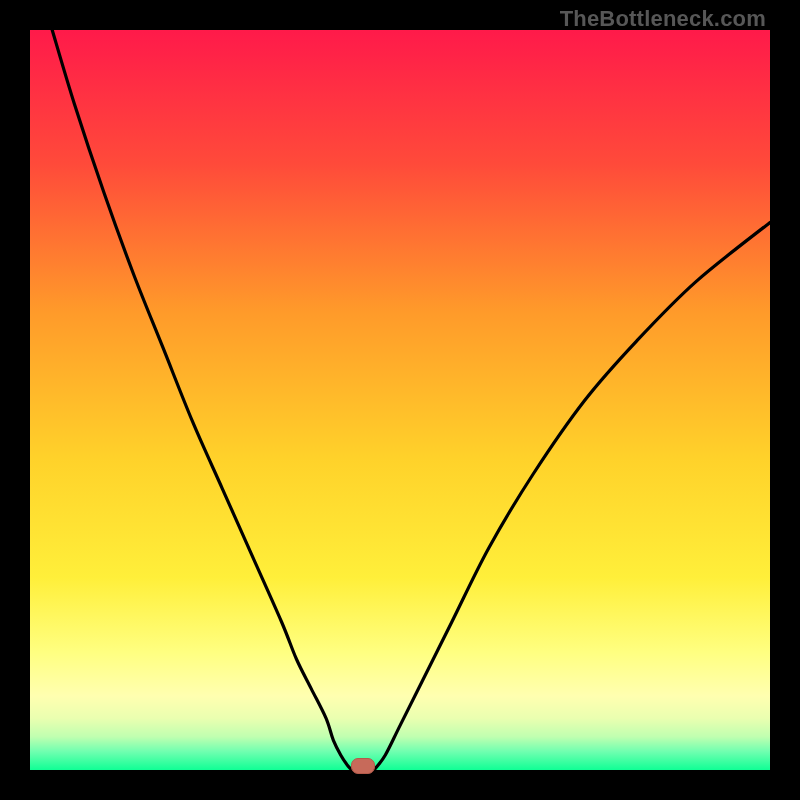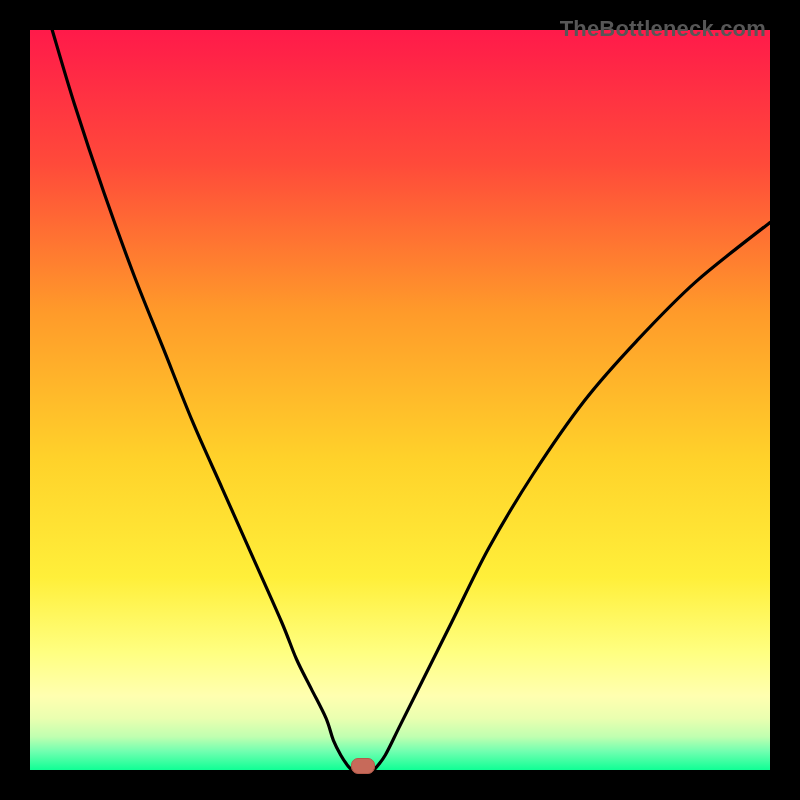--- a/index.html
+++ b/index.html
@@ -35,21 +35,21 @@
   .curve-svg {
     position: absolute;
     left: 0;
     top: 0;
     width: 100%;
     height: 100%;
     overflow: visible;
   }
   .watermark {
     position: absolute;
-    top: 16px;
+    top: 6px;
     right: 34px;
     font-family: Arial, Helvetica, sans-serif;
     font-size: 22px;
     font-weight: 600;
     color: #575757;
     letter-spacing: 0.2px;
   }
   .marker {
     position: absolute;
     width: 22px;

